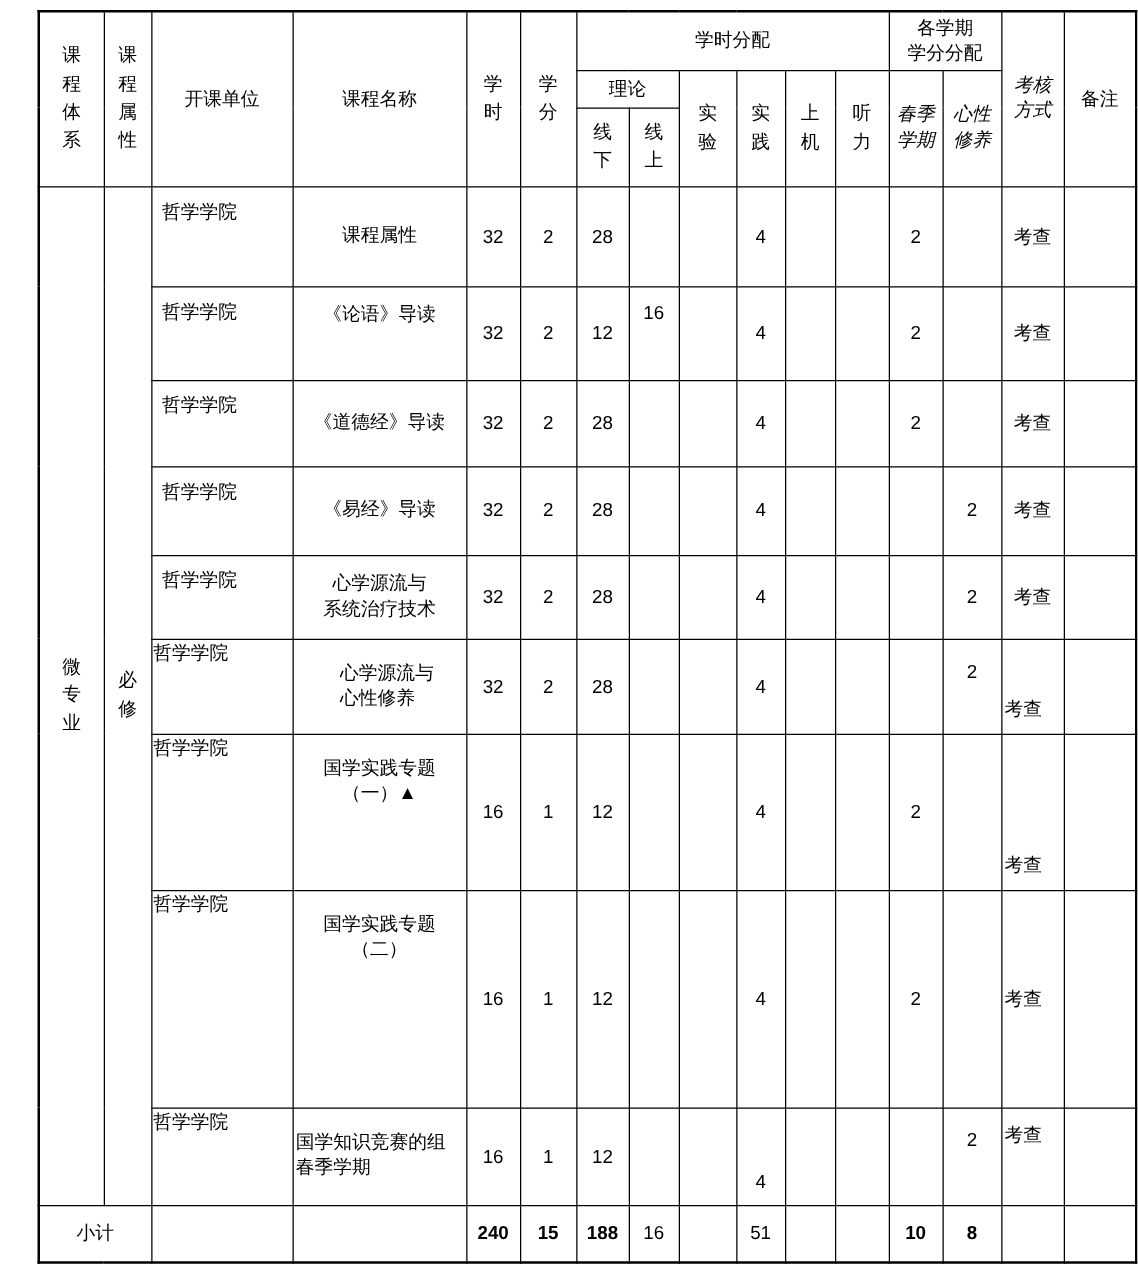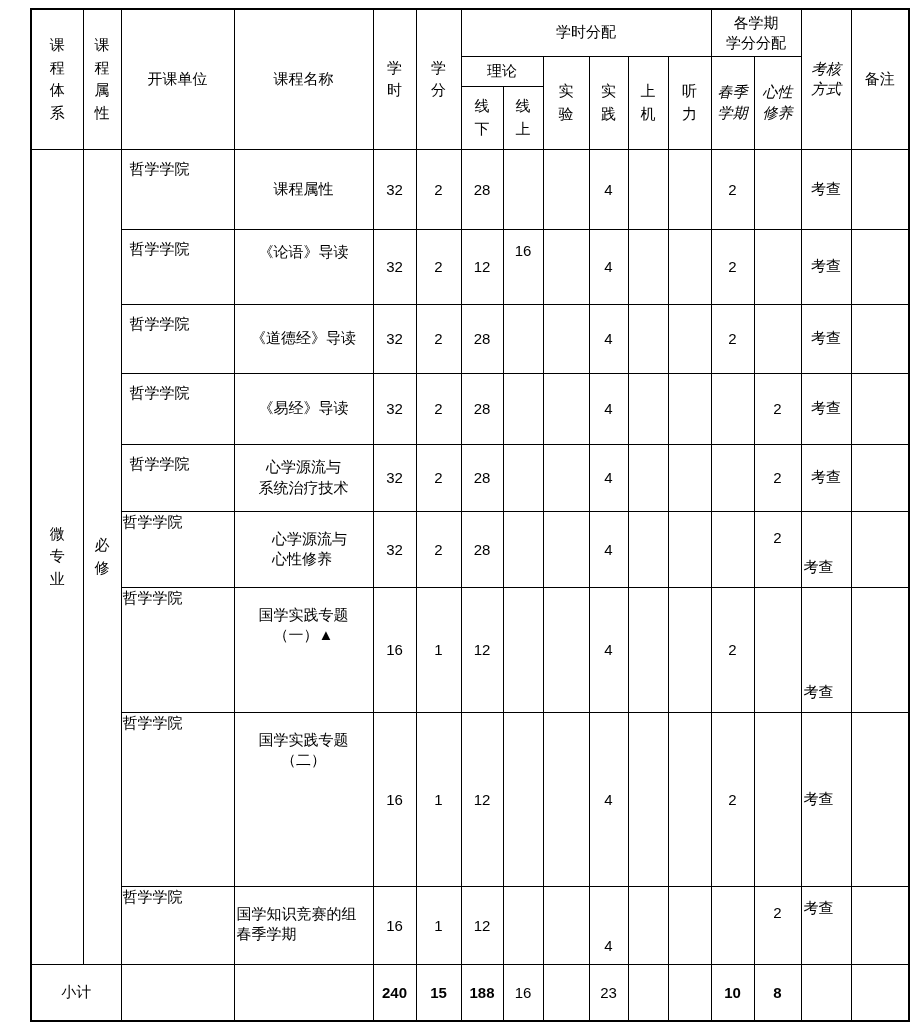--- a/index.html
+++ b/index.html
@@ -222,30 +222,30 @@
     <td></td>
     <td class="vb">4</td>
     <td></td>
     <td></td>
     <td></td>
     <td class="vt2">2</td>
     <td class="tl vt">考查</td>
     <td></td>
   </tr>
 
-  <tr style="height:57px">
+  <tr style="height:46px">
     <td colspan="2">小计</td>
     <td></td>
     <td></td>
     <td class="b">240</td>
     <td class="b">15</td>
     <td class="b">188</td>
     <td>16</td>
     <td></td>
-    <td>23</td>
+    <td>51</td>
     <td></td>
     <td></td>
     <td class="b">10</td>
     <td class="b">8</td>
     <td></td>
     <td></td>
   </tr>
 </tbody>
   </table>
 

